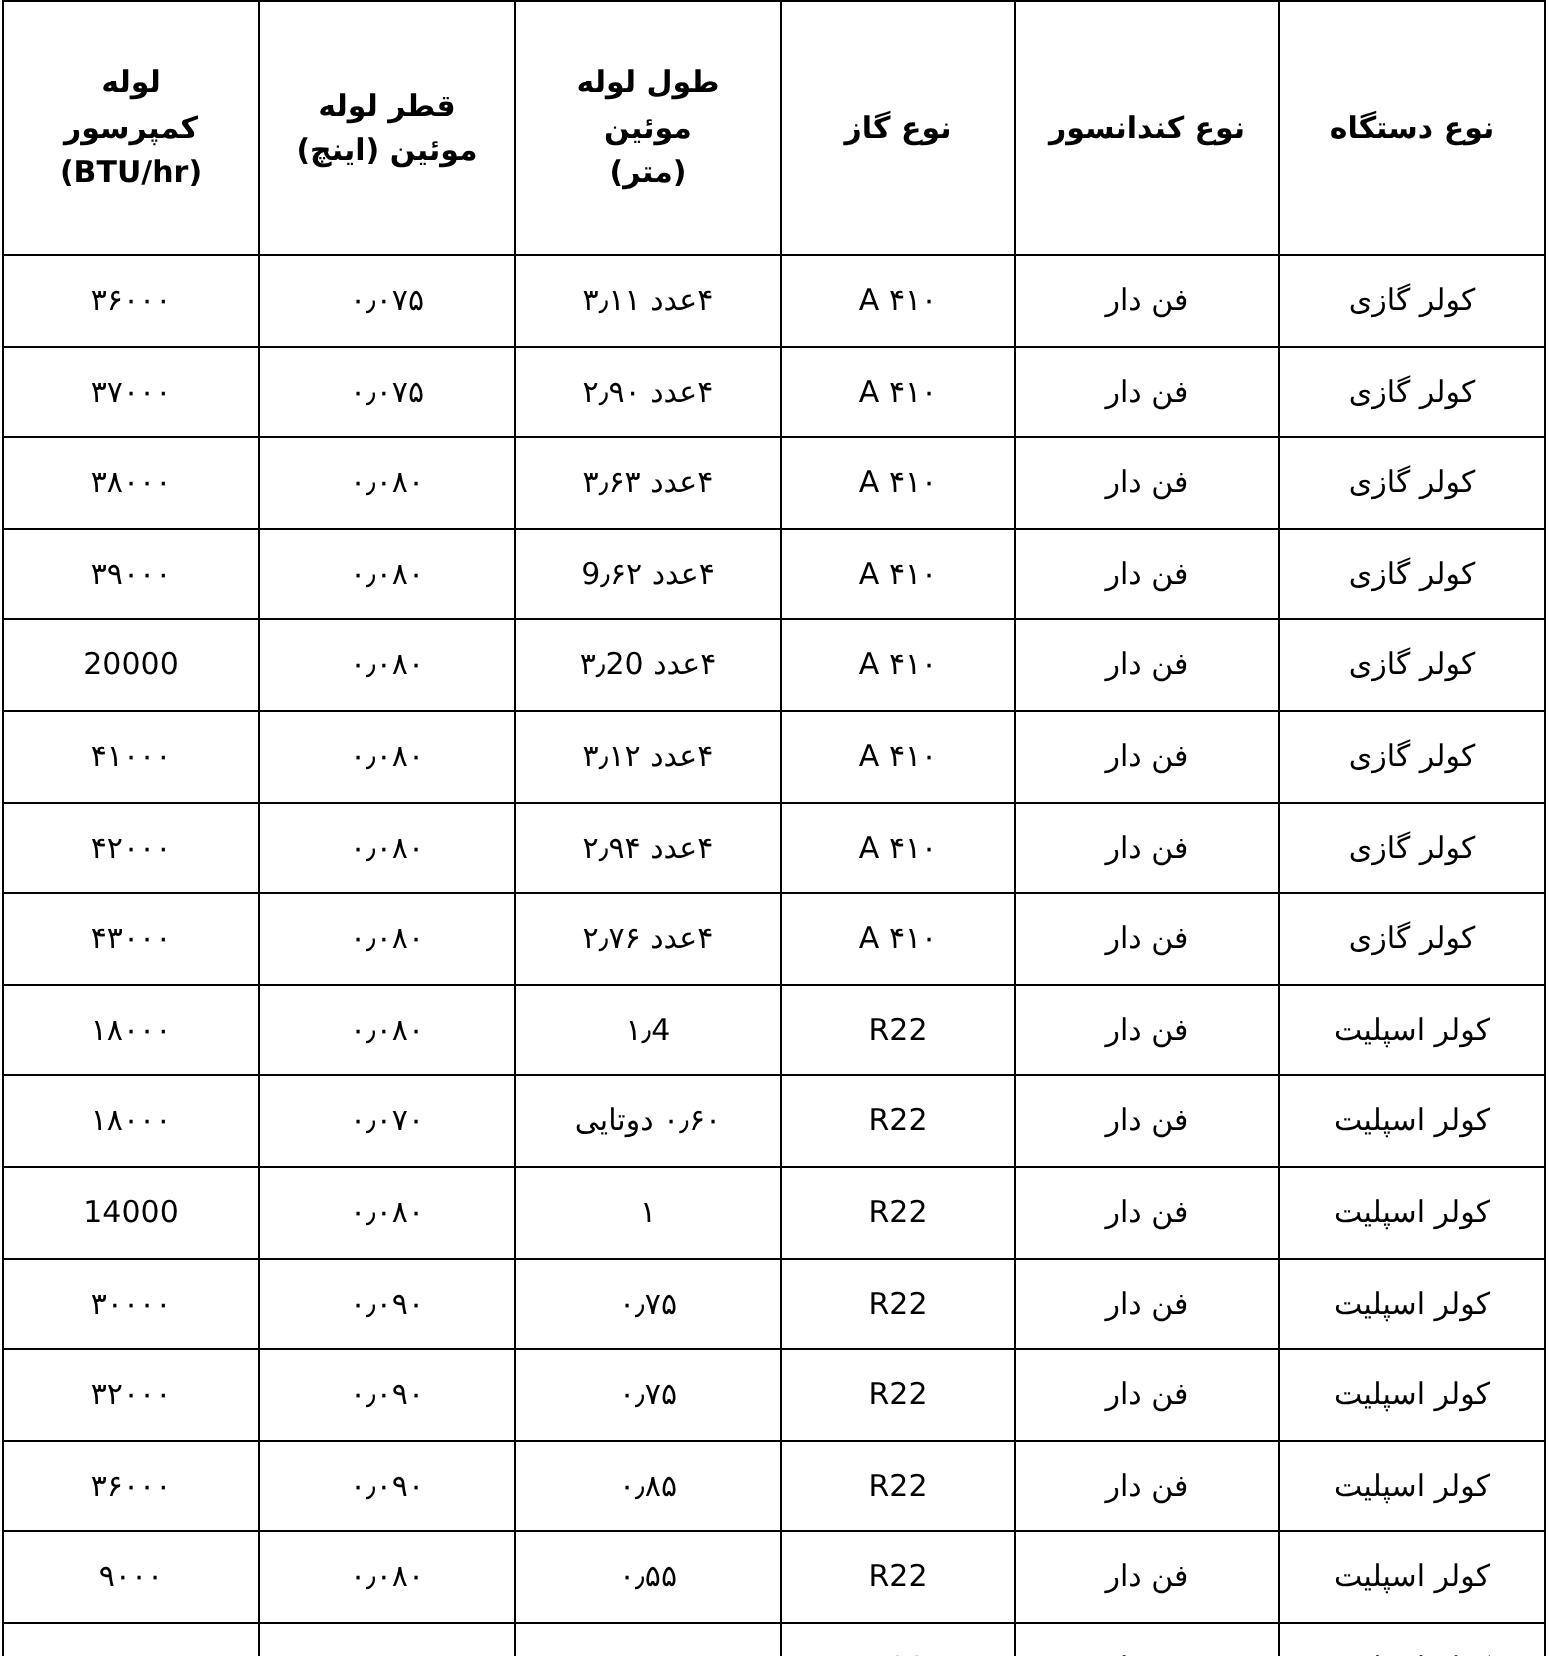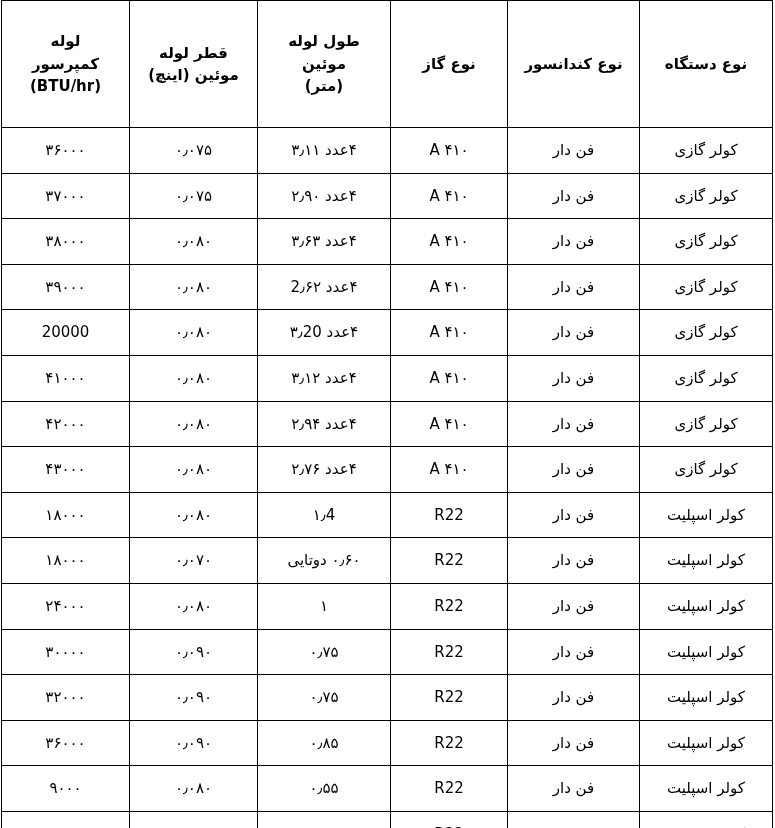--- a/index.html
+++ b/index.html
@@ -120,21 +120,21 @@
           <td>فن دار</td>
           <td class="num">۴۱۰ A</td>
           <td class="num">۴عدد ۳٫۶۳</td>
           <td class="num">۰٫۰۸۰</td>
           <td class="num">۳۸۰۰۰</td>
         </tr>
         <tr>
           <td>کولر گازی</td>
           <td>فن دار</td>
           <td class="num">۴۱۰ A</td>
-          <td class="num">۴عدد 2٫۶۲</td>
+          <td class="num">۴عدد 9٫۶۲</td>
           <td class="num">۰٫۰۸۰</td>
           <td class="num">۳۹۰۰۰</td>
         </tr>
         <tr>
           <td>کولر گازی</td>
           <td>فن دار</td>
           <td class="num">۴۱۰ A</td>
           <td class="num">۴عدد ۳٫20</td>
           <td class="num">۰٫۰۸۰</td>
           <td class="num">20000</td>
@@ -178,21 +178,21 @@
           <td class="num">۰٫۶۰ دوتایی</td>
           <td class="num">۰٫۰۷۰</td>
           <td class="num">۱۸۰۰۰</td>
         </tr>
         <tr>
           <td>کولر اسپلیت</td>
           <td>فن دار</td>
           <td class="num">R22</td>
           <td class="num">۱</td>
           <td class="num">۰٫۰۸۰</td>
-          <td class="num">۲۴۰۰۰</td>
+          <td class="num">14000</td>
         </tr>
         <tr>
           <td>کولر اسپلیت</td>
           <td>فن دار</td>
           <td class="num">R22</td>
           <td class="num">۰٫۷۵</td>
           <td class="num">۰٫۰۹۰</td>
           <td class="num">۳۰۰۰۰</td>
         </tr>
         <tr>

